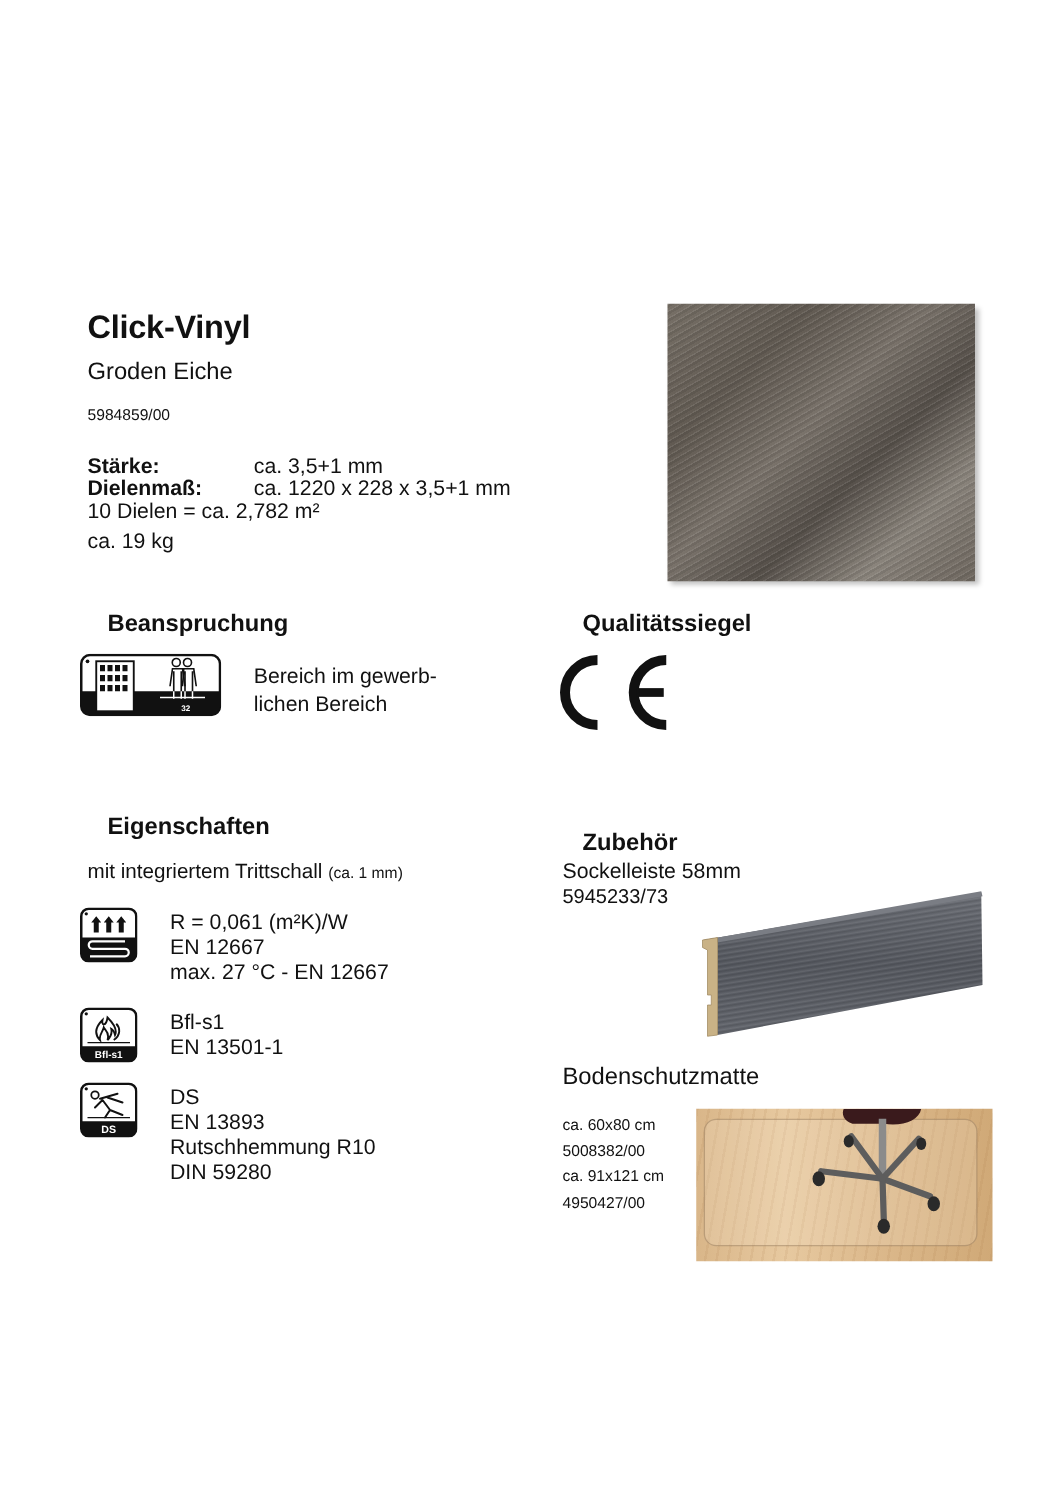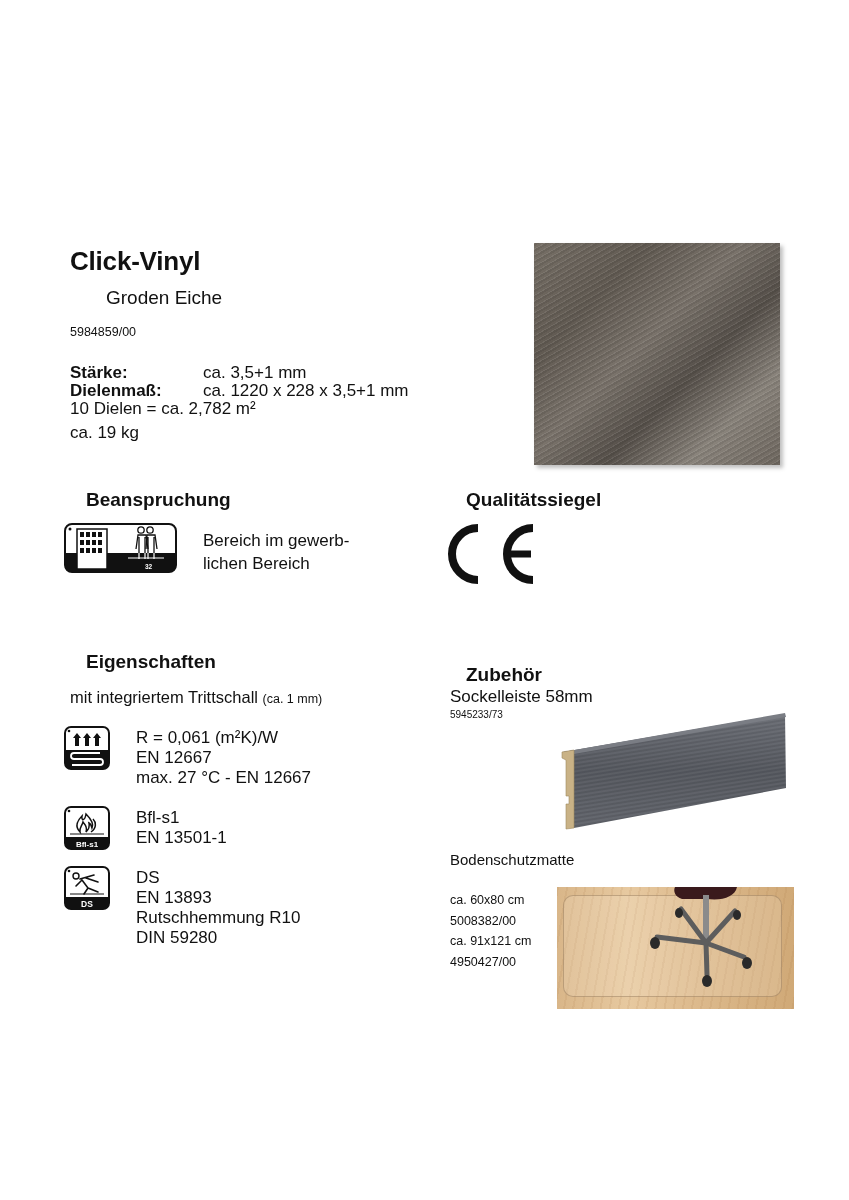--- a/index.html
+++ b/index.html
@@ -1,20 +1,20 @@
 <!DOCTYPE html>
 <html><head>
 <meta charset="utf-8">
 <style>
   html, body { margin:0; padding:0; background:#ffffff; }
   body { width:849px; height:1200px; position:relative; overflow:hidden;
          font-family:"Liberation Sans", sans-serif; color:#111; }
   .abs { position:absolute; }
   .title { left:70px; top:246px; font-size:26px; font-weight:bold; letter-spacing:-0.2px; }
-  .subtitle { left:70px; top:287px; font-size:19px;margin-left:36px; }
+  .subtitle { left:70px; top:287px; font-size:19px; }
   .artno { left:70px; top:325px; font-size:12.5px; }
   .specs { left:70px; top:364px; }
   .spec-row { display:flex; font-size:17px; line-height:18px; }
   .spec-label { width:133px; font-weight:bold; }
   .spec-val { line-height:18px; }
   .spec-val .line2 { display:block; margin-top:6px; }
 
   .swatch { left:534px; top:243px; width:246px; height:222px;
     box-shadow: 3px 3px 4px rgba(0,0,0,0.25);
     background:
@@ -38,24 +38,24 @@
   .prop-icon { width:46px; height:44px; }
   .prop-text { font-size:17px; line-height:20px; }
   .p1i { left:64px; top:726px; }
   .p1t { left:136px; top:728px; }
   .p2i { left:64px; top:806px; }
   .p2t { left:136px; top:808px; }
   .p3i { left:64px; top:866px; }
   .p3t { left:136px; top:868px; }
 
   .sock-name { left:450px; top:687px; font-size:17px; }
-  .sock-no { left:450px; top:709px; font-size:10px; }
+  .sock-no { left:450px; top:709px; font-size:16px; }
   .sock-img { left:560px; top:708px; width:230px; height:124px; }
 
-  .mat-name { left:450px; top:851px; font-size:15px;text-align:right; }
+  .mat-name { left:450px; top:851px; font-size:19px;text-align:right; }
   .mat-lines { left:450px; top:890px; font-size:12.5px; line-height:20.5px; }
   .mat-img { left:557px; top:887px; width:237px; height:122px;
     background:
       repeating-linear-gradient(100deg, rgba(160,110,60,0.10) 0 2px, transparent 2px 9px),
       linear-gradient(90deg, #d9b689 0%, #e7c9a0 30%, #dcb98c 60%, #d0a977 100%);
     overflow:hidden; }
   .mat-inner { position:absolute; left:6px; top:8px; right:12px; bottom:12px;
     border:1px solid rgba(140,110,80,0.45); border-radius:10px;
     background:rgba(255,245,225,0.18); }
 </style>

